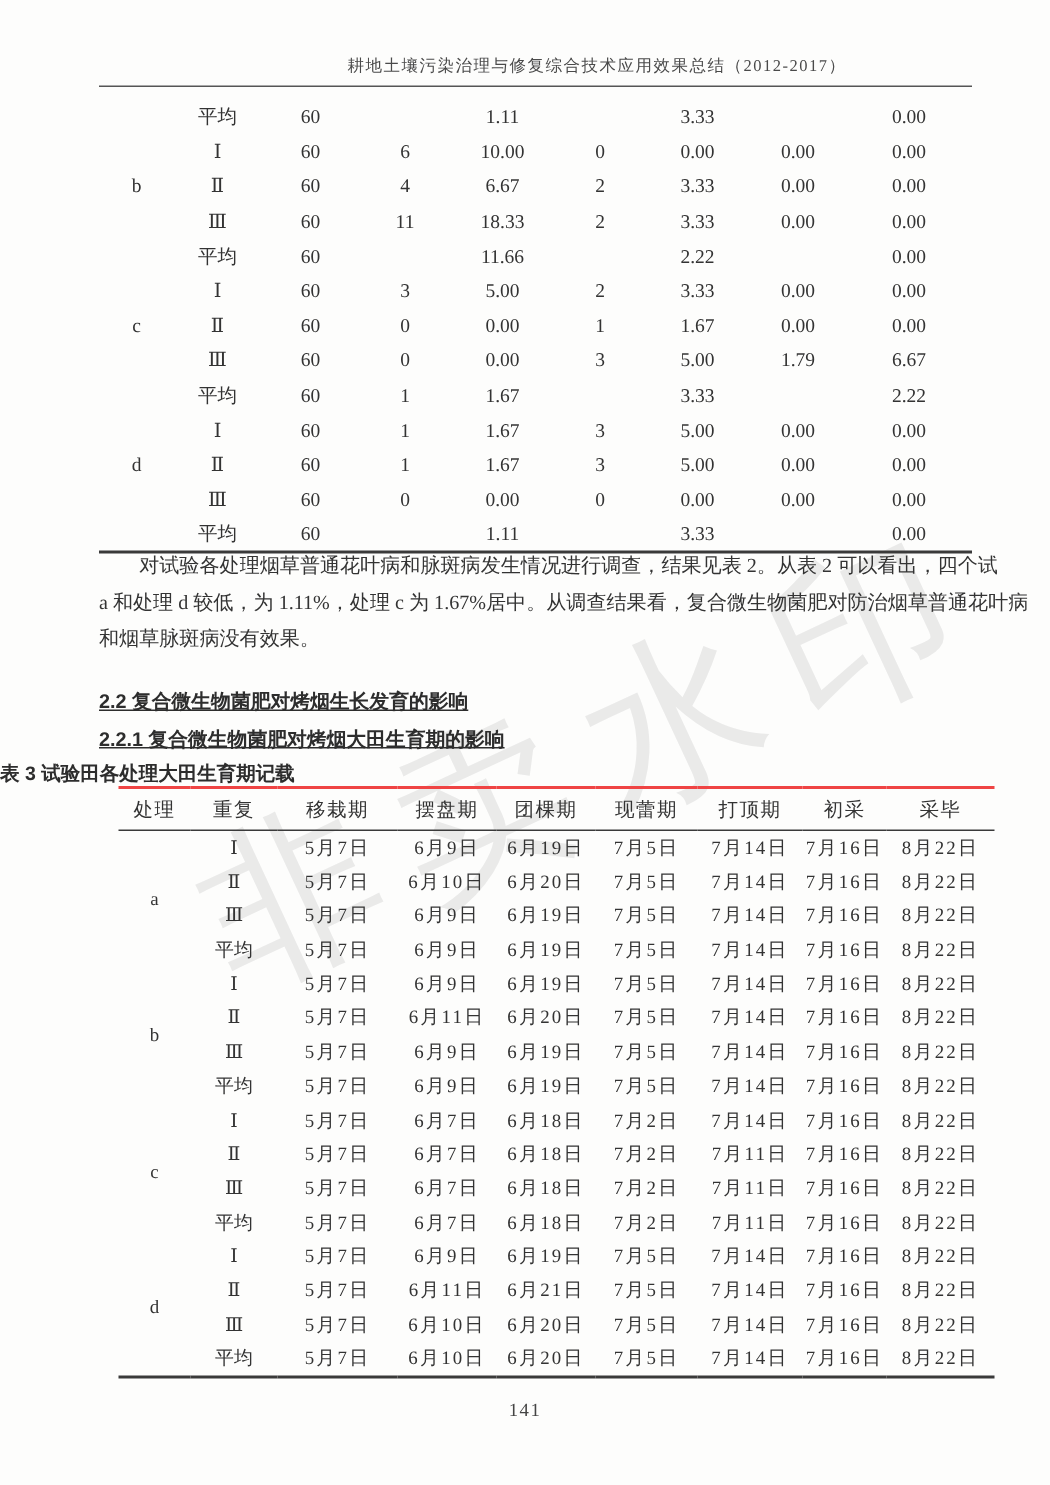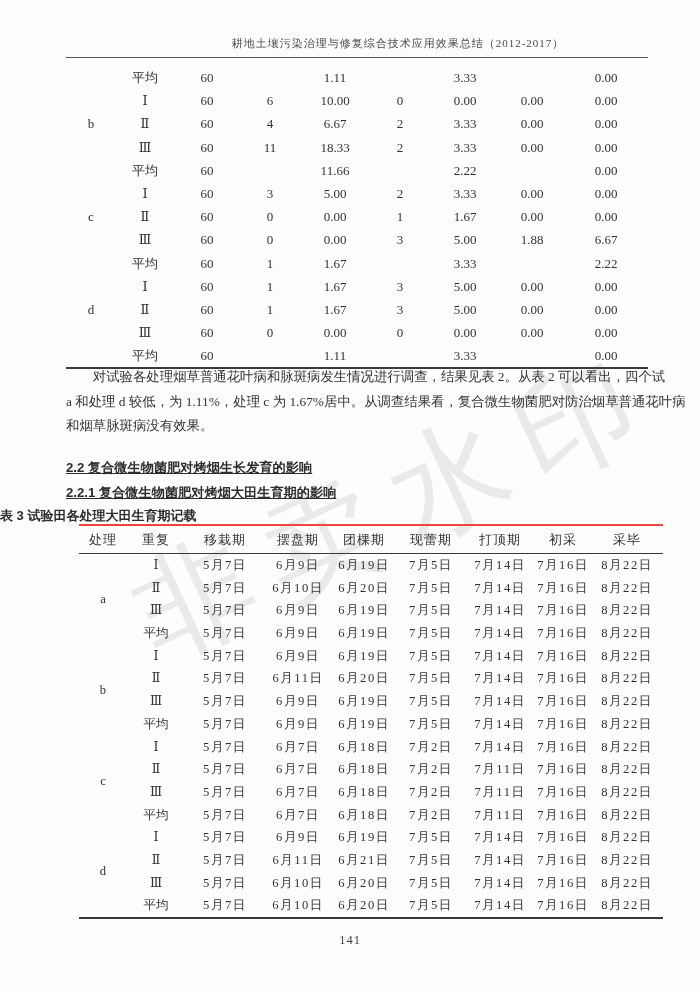--- a/index.html
+++ b/index.html
@@ -158,21 +158,21 @@
           <td>0.00</td>
         </tr>
         <tr>
           <td class="treat"></td>
           <td>Ⅲ</td>
           <td>60</td>
           <td>0</td>
           <td>0.00</td>
           <td>3</td>
           <td>5.00</td>
-          <td>1.88</td>
+          <td>1.79</td>
           <td>6.67</td>
         </tr>
         <tr>
           <td class="treat"></td>
           <td>平均</td>
           <td>60</td>
           <td>1</td>
           <td>1.67</td>
           <td></td>
           <td>3.33</td>

